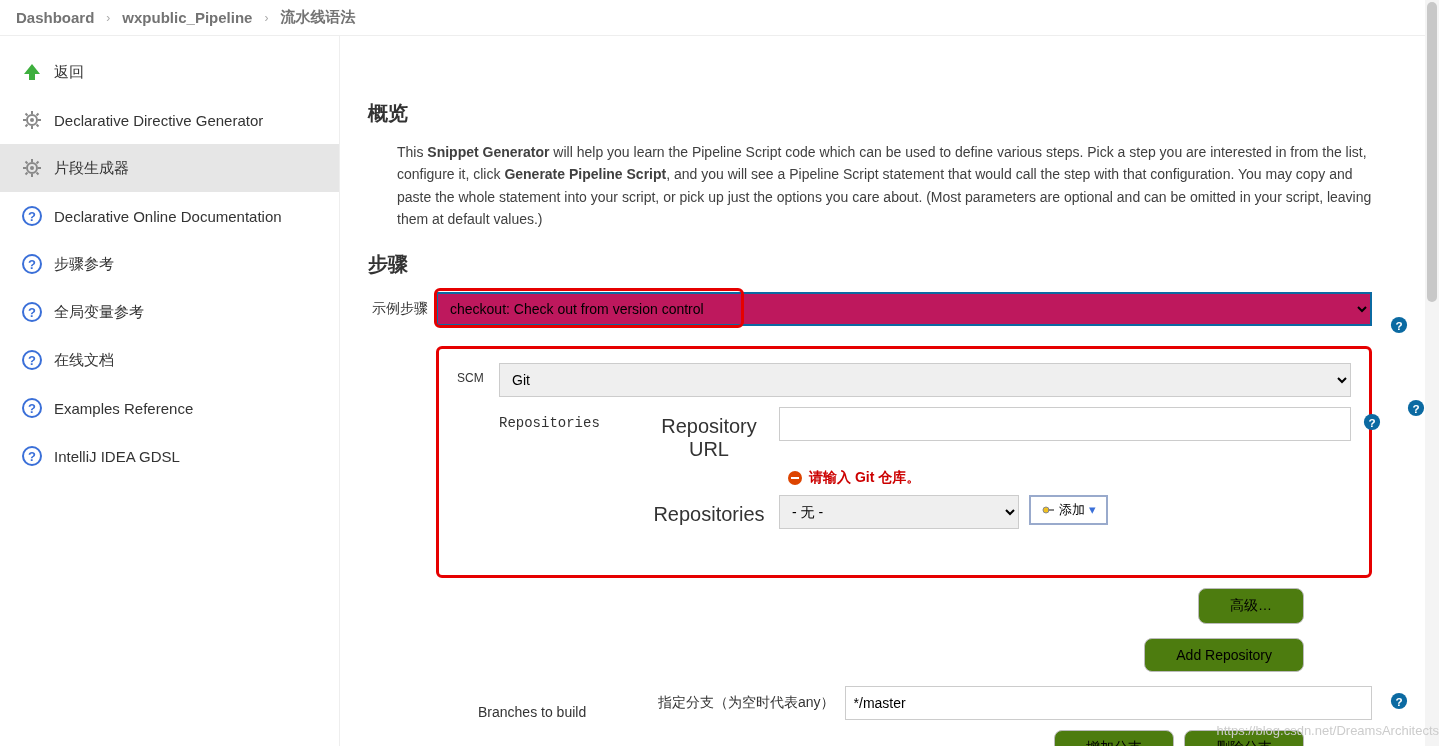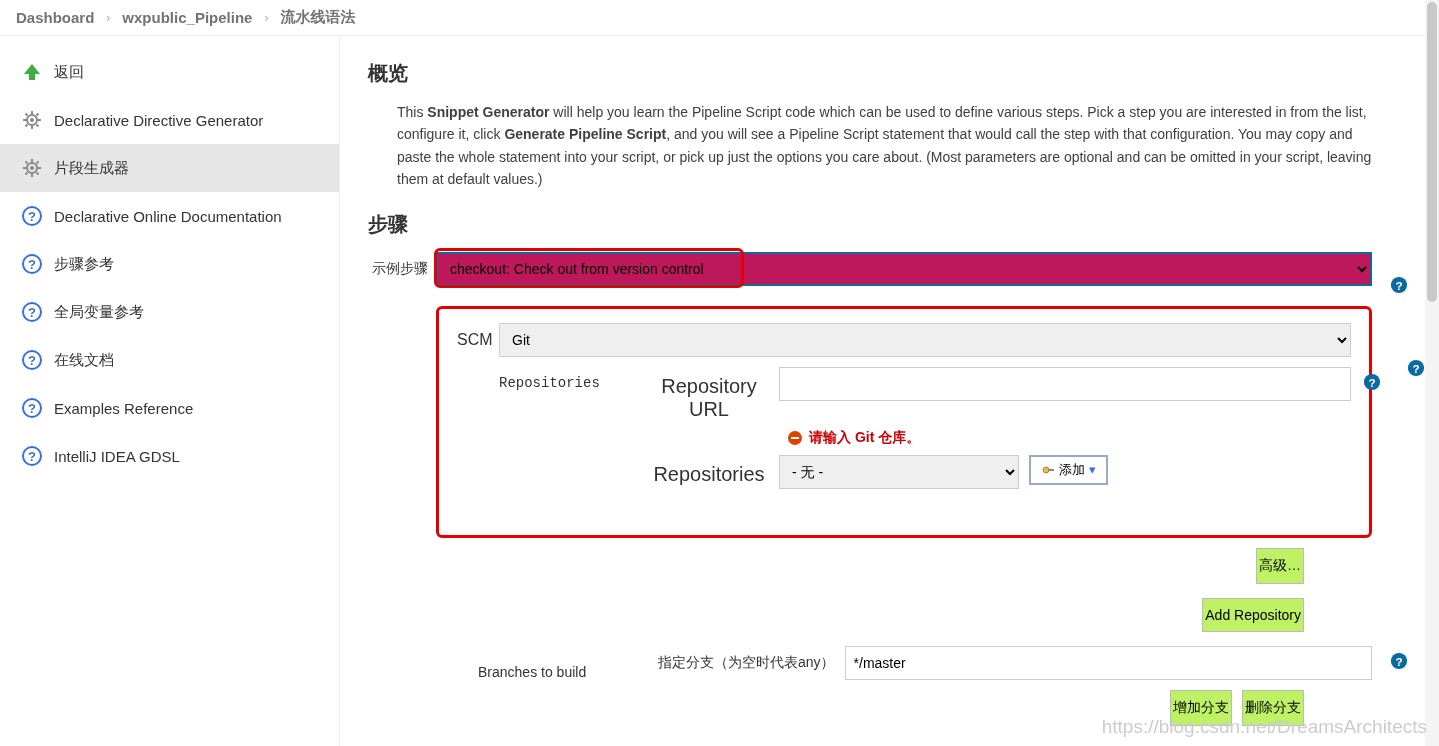--- a/index.html
+++ b/index.html
@@ -9,63 +9,63 @@
     .breadcrumb-item { font-weight: 600; font-size: 15px; color: #737373; cursor: pointer; }
     .breadcrumb-sep { margin: 0 12px; color: #aaa; font-size: 12px; }
     
     .layout { display: flex; }
     .sidebar { width: 340px; border-right: 1px solid #eee; padding-top: 12px; }
     .sidebar-item { display: flex; align-items: center; padding: 12px 20px; cursor: pointer; font-size: 15px; }
     .sidebar-item.active { background: #e6e6e6; }
     .sidebar-item .icon { width: 24px; height: 24px; margin-right: 10px; display: flex; align-items: center; justify-content: center; }
     
     .main { flex: 1; padding: 24px 28px; max-width: 1060px; }
-    h2 { font-size: 20px; font-weight: 700; margin-bottom: 14px; }
+    h2 { font-size: 20px; font-weight: 700; margin-bottom: 14px; margin-top: 40px; }
     .intro { font-size: 14px; line-height: 1.6; color: #404040; margin-bottom: 20px; margin-left: 29px; }
     .intro b { font-weight: 700; }
     
     .section-title { font-size: 20px; font-weight: 700; margin-bottom: 14px; }
     
     .form-row { display: flex; align-items: flex-start; margin-bottom: 10px; position: relative; }
     .form-label { width: 60px; text-align: right; padding-top: 8px; font-size: 14px; }
     .form-control-wrap { flex: 1; margin-left: 8px; position: relative; }
     
     .select-full { width: 100%; height: 34px; padding: 4px 8px; border: 2px solid #0b6aa2; outline: none; font-size: 14px; background: #be185d; }
     .highlight-red { position: absolute; border: 3px solid #e60000; border-radius: 6px; pointer-events: none; }
     
     .scm-block { margin-left: 68px; margin-top: 20px; position: relative; }
     .scm-box { border: 3px solid #e60000; border-radius: 6px; padding: 14px 18px 30px 18px; position: relative; }
     .scm-row { display: flex; align-items: flex-start; margin-bottom: 10px; }
-    .scm-label { width: 42px; padding-top: 8px; font-size: 16px; }
+    .scm-label { width: 42px; padding-top: 8px; font-size: 12px; }
     .scm-select { flex: 1; height: 34px; padding: 4px 8px; border: 1px solid #ccc; font-size: 14px; }
     .repo-indent { margin-left: 42px; }
     .repo-label { width: 140px; padding-top: 8px; font-size: 14px; font-family: Liberation Mono, monospace; }
     .repo-row { display: flex; align-items: flex-start; margin-bottom: 8px; }
     .repo-field-label { width: 140px; text-align: center; padding-top: 8px; font-size: 20px; }
     .repo-input { flex: 1; height: 34px; padding: 4px 8px; border: 1px solid #ccc; font-size: 14px; }
     .error-msg { display: flex; align-items: center; color: #c00; font-weight: 600; font-size: 14px; margin-left: 148px; margin-bottom: 8px; }
     .error-icon { width: 16px; height: 16px; margin-right: 6px; }
     .cred-select { width: 240px; height: 34px; padding: 4px 8px; border: 1px solid #ccc; font-size: 14px; }
     .add-btn { height: 30px; padding: 0 10px; border: 2px solid #9ac; background: #fff; font-size: 13px; margin-left: 10px; cursor: pointer; display: inline-flex; align-items: center; }
     .add-btn-icon { width: 14px; height: 14px; margin-right: 4px; }
     
     .help-icon { width: 18px; height: 18px; cursor: pointer; }
     .help-abs { position: absolute; }
-    .btn { padding: 8px 2px; border: 1px solid #bbb; background: #bef264; border-radius: 0; font-size: 14px; cursor: pointer; }
+    .btn { padding: 8px 31px; border: 1px solid #bbb; background: #4d7c0f; border-radius: 8px; font-size: 14px; cursor: pointer; }
     .btn-row-right { display: flex; justify-content: flex-end; gap: 10px; margin-bottom: 14px; padding-right: 68px; }
     .branches-block { display: flex; align-items: flex-end; margin-bottom: 10px; }
     .branches-label { width: 180px; padding-top: 8px; font-size: 14px; margin-left: 42px; }
     .branch-row { flex: 1; display: flex; align-items: center; }
     .branch-field-label { font-size: 14px; margin-right: 10px; }
     .branch-input { flex: 1; height: 34px; padding: 4px 8px; border: 1px solid #ccc; font-size: 14px; }
     .browser-block { display: flex; align-items: center; margin-top: 20px; }
     .browser-label { width: 180px; font-size: 14px; margin-left: 42px; }
     .browser-select { flex: 1; height: 34px; padding: 4px 8px; border: 1px solid #ccc; font-size: 14px; margin-right: 10px; }
     
-    .watermark { position: fixed; bottom: 8px; right: 12px; color: #ccc; font-size: 19px; pointer-events: none; }
+    .watermark { position: fixed; bottom: 8px; right: 0; color: #ccc; font-size: 13px; pointer-events: none; }
     .scrollbar-track { position: fixed; right: 0; top: 0; width: 14px; height: 100%; background: #f4f4f4; }
     .scrollbar-thumb { position: absolute; right: 2px; top: 2px; width: 10px; height: 300px; background: #c8c8c8; border-radius: 5px; }
   </style>
 </head>
 <body>
 
 <div class="breadcrumb">
   <span class="breadcrumb-item">Dashboard</span>
   <span class="breadcrumb-sep">›</span>
   <span class="breadcrumb-item">wxpublic_Pipeline</span>

